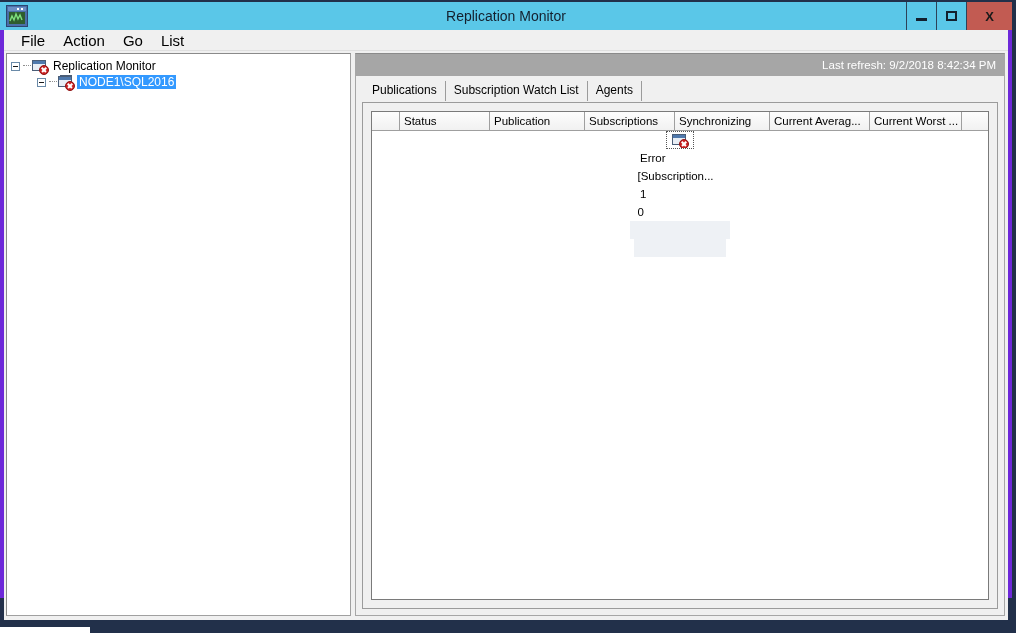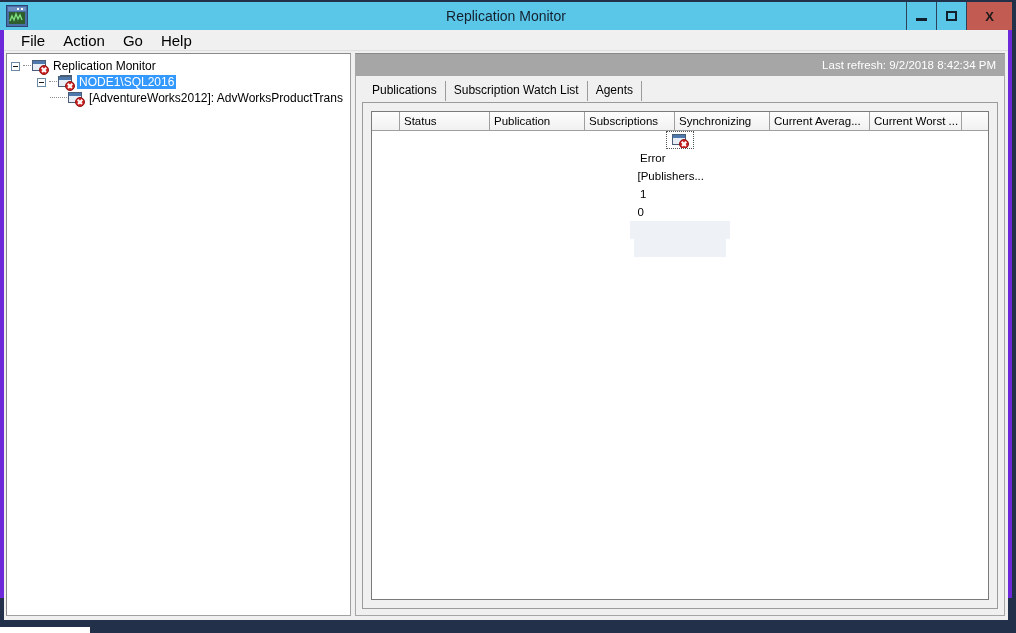--- a/index.html
+++ b/index.html
@@ -445,21 +445,21 @@
         </div>
       </div>
     </div>
 
     <div id="client">
 
       <div id="menubar">
         <div class="menu-item">File</div>
         <div class="menu-item">Action</div>
         <div class="menu-item">Go</div>
-        <div class="menu-item">Help</div>
+        <div class="menu-item">List</div>
       </div>
 
       <div id="split">
 
         <div id="tree-pane">
           <div id="tree-root">
 
             <div class="tnode">
               <span class="expander"></span>
               <span class="dotline"></span>
@@ -480,31 +480,20 @@
               <span class="ticon stack">
                 <span class="body2"></span>
                 <span class="body"></span>
                   <span class="top"></span>
                   <span class="scr"></span>
                 <span class="badge"></span>
               </span>
               <span class="label selected">NODE1\SQL2016</span>
             </div>
 
-            <div class="tnode">
-              <span class="leadspace" style="width:39px;"></span>
-              <span class="dotline" style="width:17px;"></span>
-              <span class="ticon">
-                <span class="body"></span>
-                  <span class="top"></span>
-                  <span class="scr"></span>
-                <span class="badge"></span>
-              </span>
-              <span class="label">[AdventureWorks2012]: AdvWorksProductTrans</span>
-            </div>
 
           </div>
         </div>
 
         <div id="content-pane">
 
           <div id="refresh-bar">
             <span>Last refresh: 9/2/2018 8:42:34 PM</span>
           </div>
 
@@ -533,21 +522,21 @@
                 <div class="lvrow">
                   <div class="lvcell iconcell" style="width:28px;">
                     <span class="rowicon">
                       <span class="body"></span>
                         <span class="top"></span>
                         <span class="scr"></span>
                       <span class="badge"></span>
                     </span>
                   </div>
                   <div class="lvcell" style="width:90px;">Error</div>
-                  <div class="lvcell" style="width:95px;">[Publishers...</div>
+                  <div class="lvcell" style="width:95px;">[Subscription...</div>
                   <div class="lvcell" style="width:90px;">1</div>
                   <div class="lvcell" style="width:95px;">0</div>
                   <div class="lvcell shaded" style="width:100px;"></div>
                   <div class="lvcell shaded" style="width:92px;"></div>
                 </div>
               </div>
 
             </div>
 
           </div>

